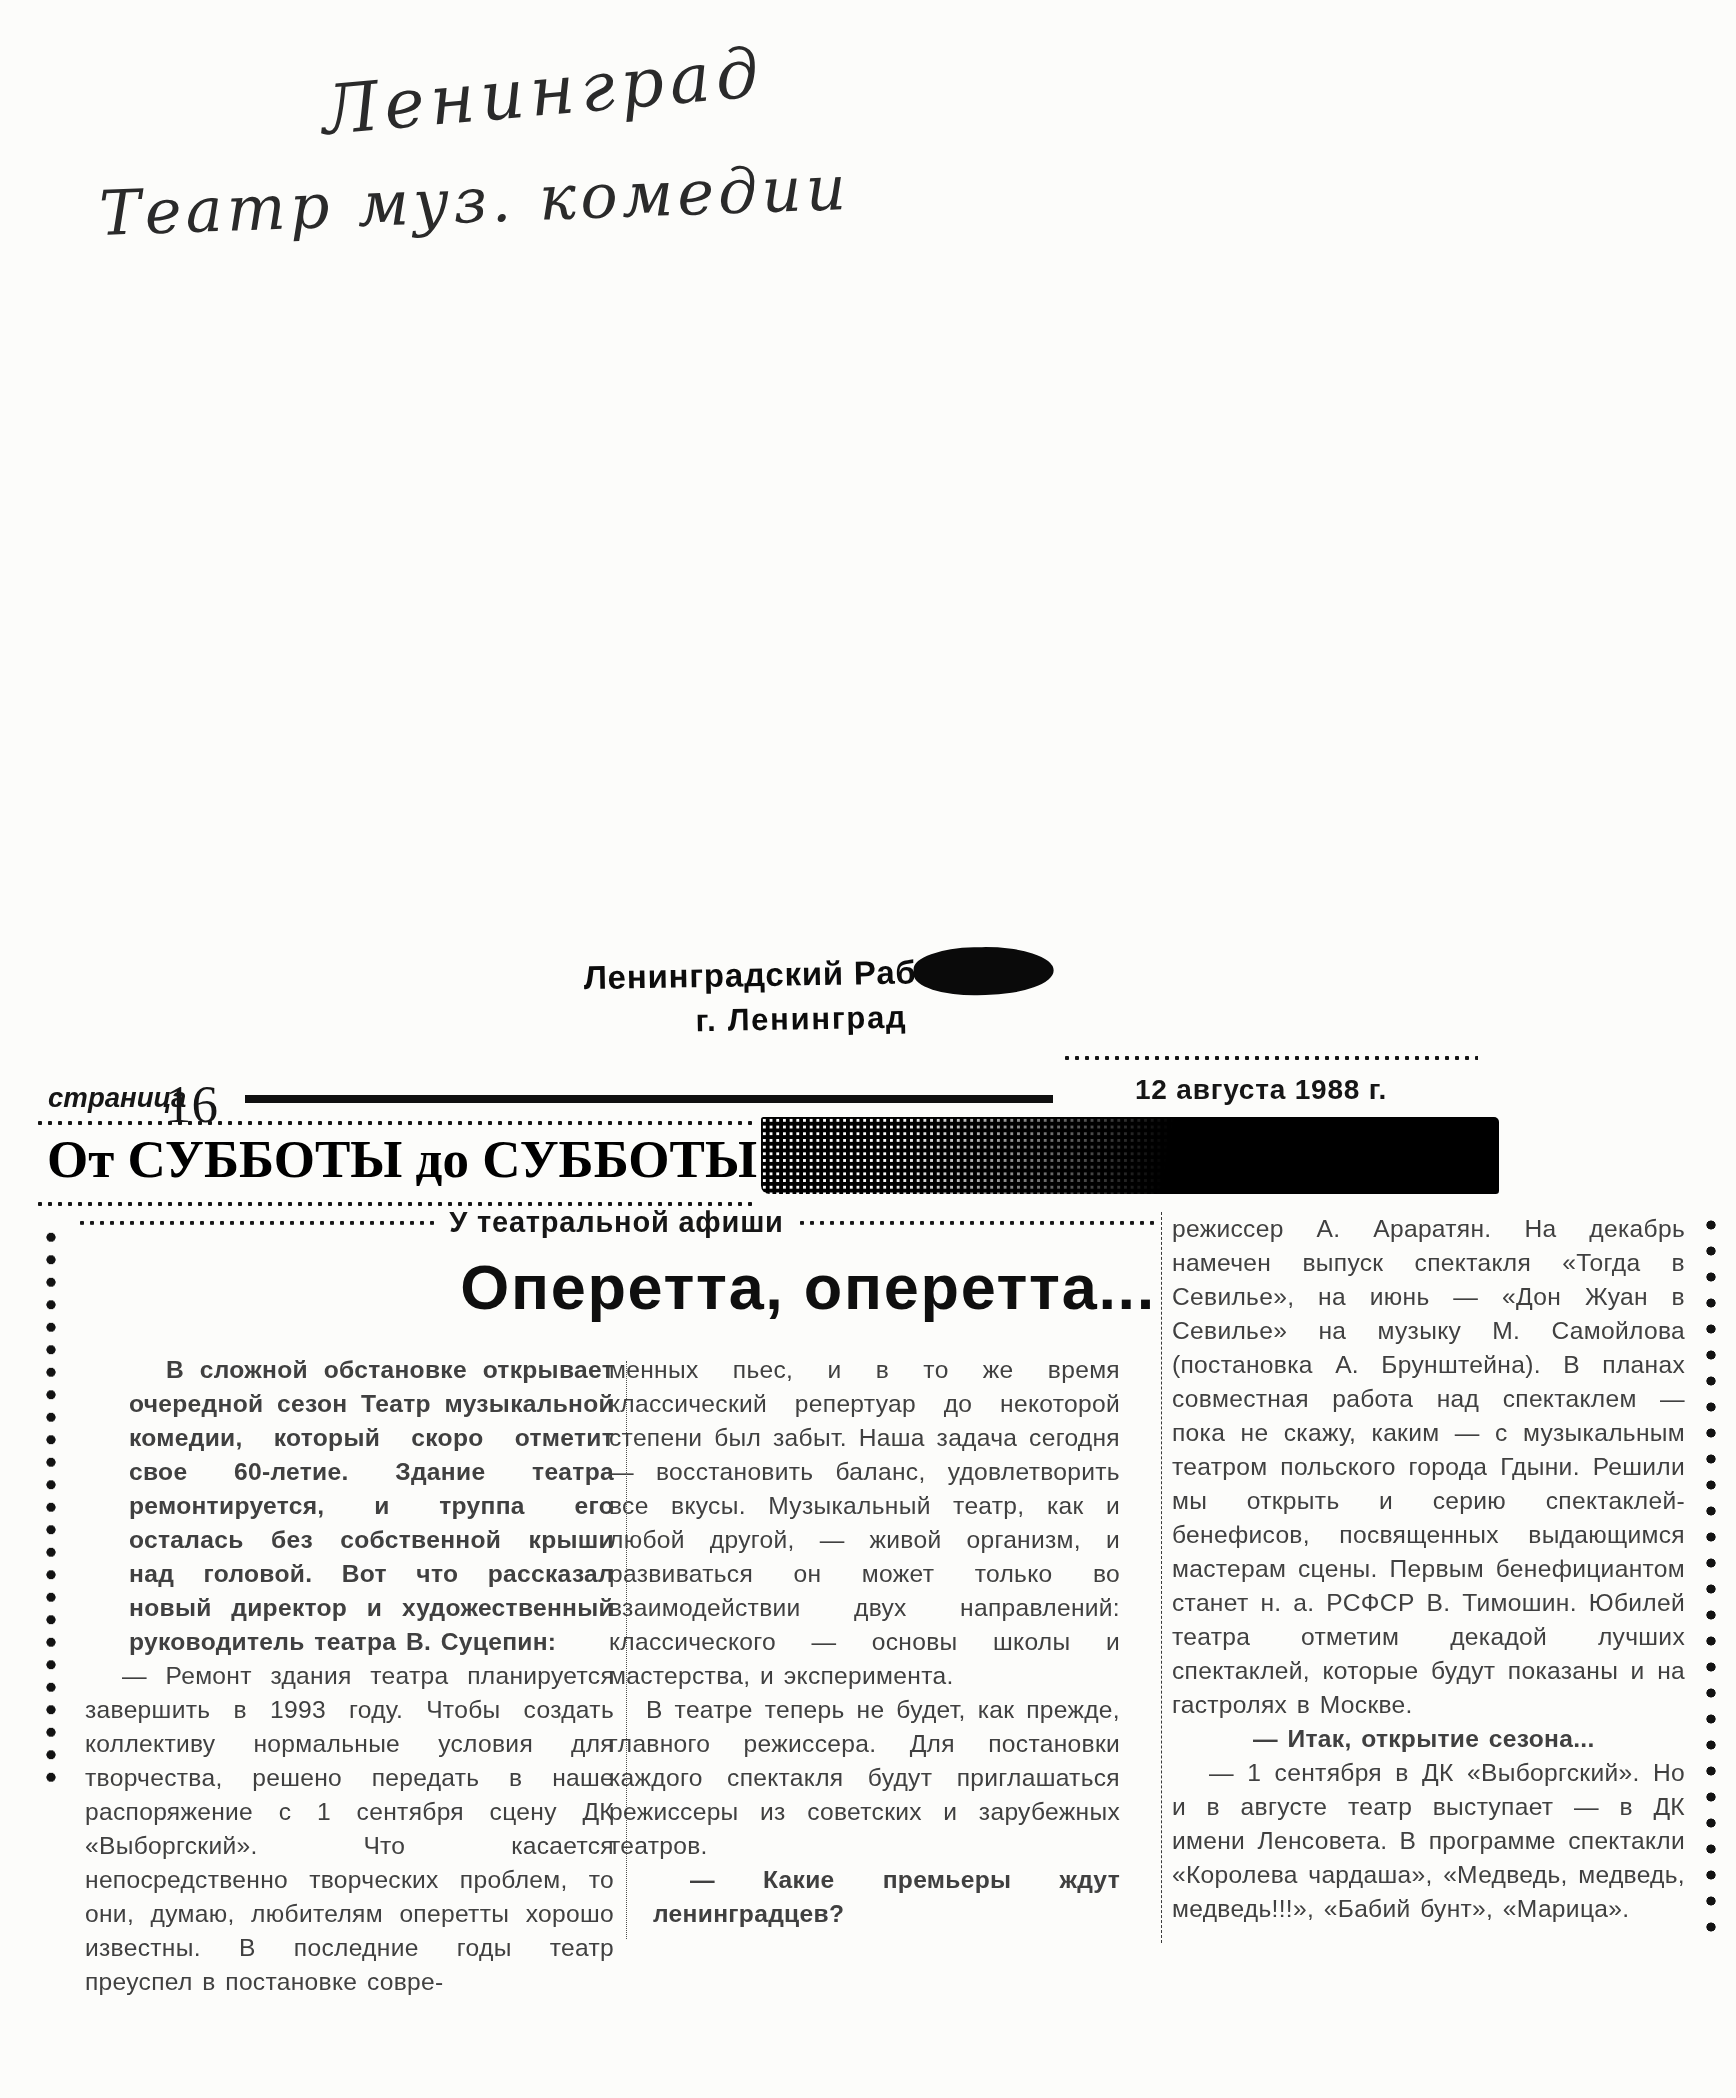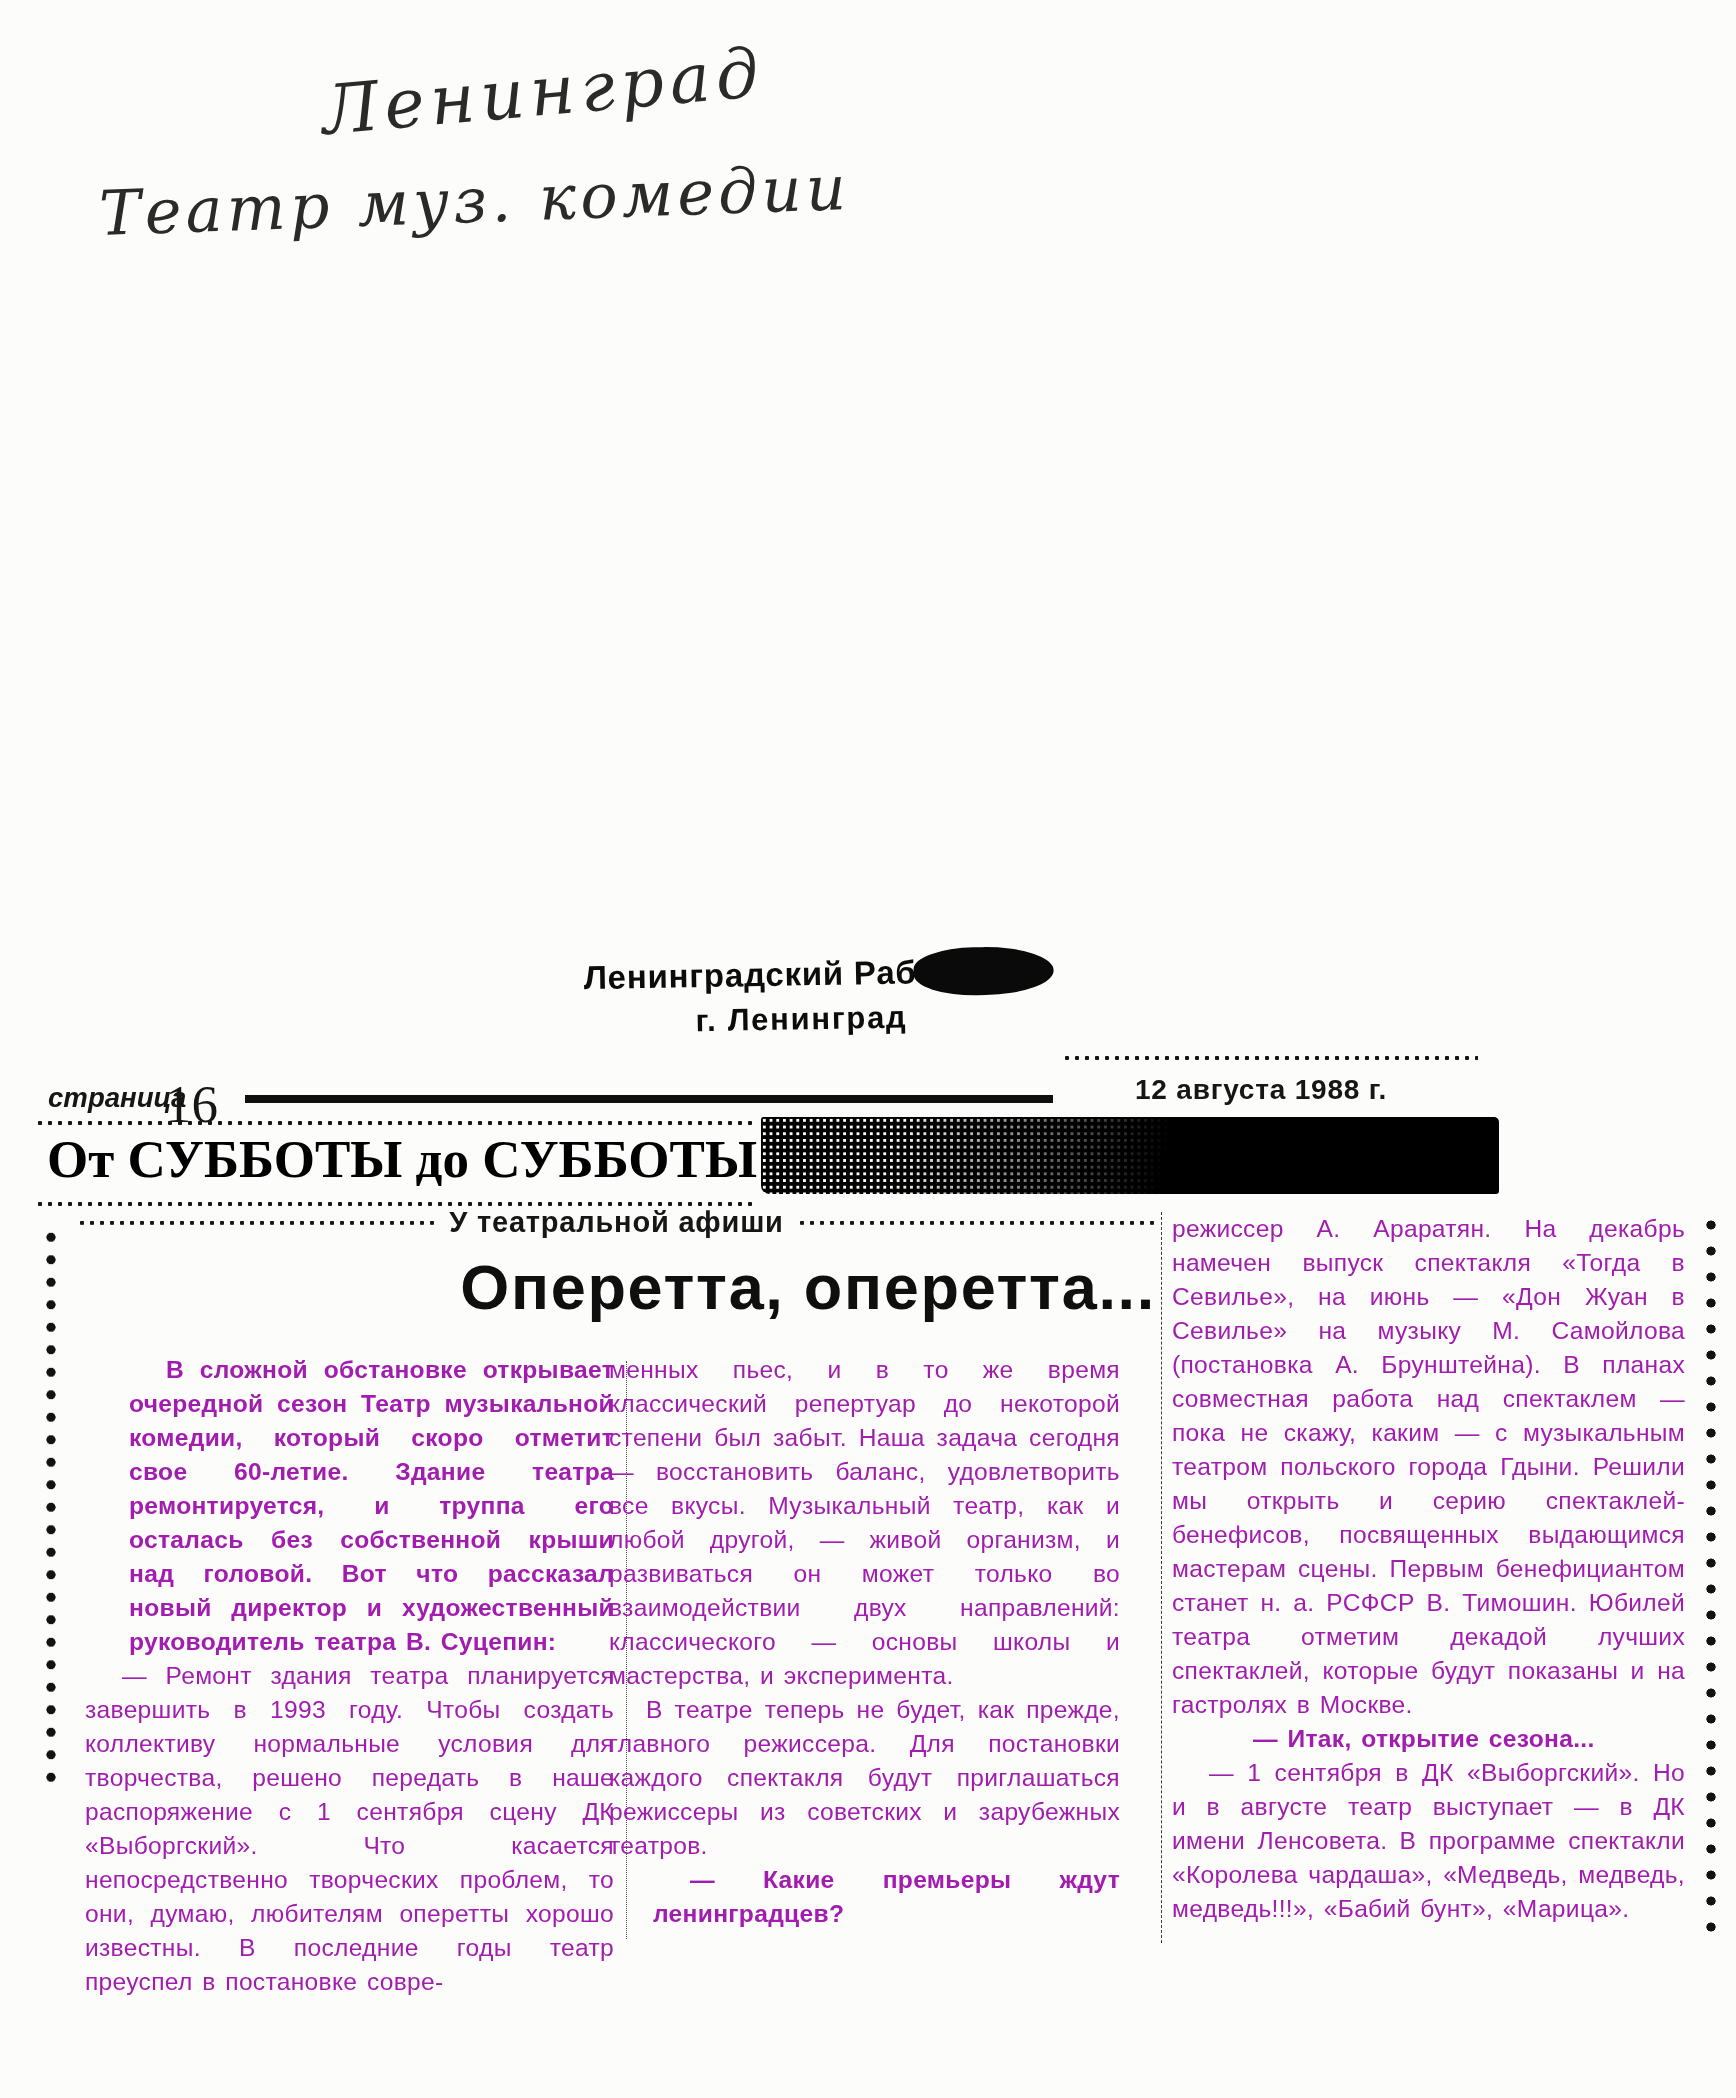--- a/index.html
+++ b/index.html
@@ -46,21 +46,21 @@
 
   
   .kicker-row { position:absolute; left:77px; top:1160px; width:1079px; display:flex; align-items:center; gap:13.4px;margin-top:46px; }
   .kicker-leader { flex:1; }
   .kicker-text { font-size:29px; font-weight:bold; letter-spacing:0.8px; white-space:nowrap; }
 
   .article-title { position:absolute; left:77px; top:1251px; width:1079px; text-align:right;
                    font-size:63px; font-weight:bold; letter-spacing:1.7px; color:#0f0f0f; }
 
   .col { position:absolute; font-size:24.6px; line-height:34px; text-align:justify;
-         word-spacing:2.5px; letter-spacing:0.3px; color:#a21caf; }
+         word-spacing:2.5px; letter-spacing:0.3px; color:#404040; }
   .col p { margin:0; text-indent:37px; }
   .col p.no-indent { text-indent:0; }
   .col p.bold { font-weight:bold;margin-left:44px; }
   .col1 { left:85px; top:1353px; width:529px; }
   .col2 { left:609px; top:1353px; width:511px; }
   .col3 { left:1172px; top:1212px; width:513px; }
 
   .vsep1 { position:absolute; left:626px; top:1361px; height:578px; border-left:1.7px dotted #4a4a4a; }
   .vsep2 { position:absolute; left:1161px; top:1212px; height:731px; border-left:1.7px dashed #3a3a3a; }
 

